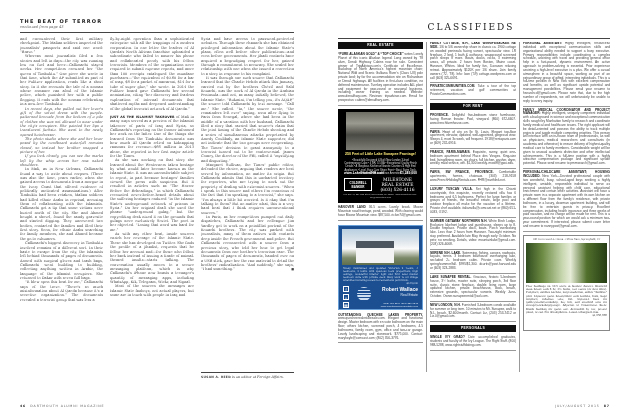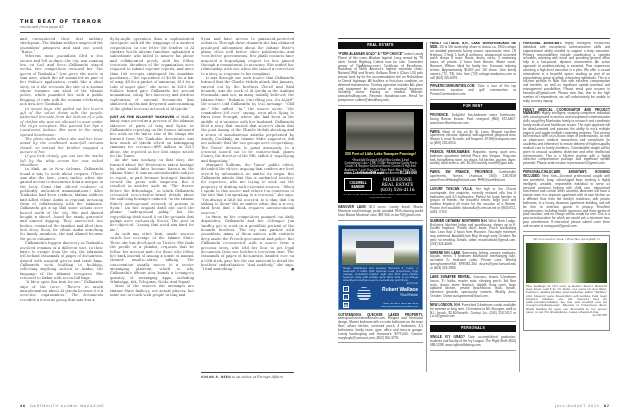--- a/index.html
+++ b/index.html
@@ -85,20 +85,21 @@
       <p><span>In Paris, as her competitors pumped out daily dispatches, Callimachi and her colleague Jim Yardley got to work on a pointillist portrait of the Kouachi brothers. The city was packed with journalists, many of them natives with contacts deep inside the French government and police. But Callimachi reconnected with a source from a previous story, who told her how to get legal documents from one brother's terrorism case. The thousands of pages of documents, handed over on a USB stick, gave her the raw material to detail the brothers' radicalization. “And suddenly,” she says, “I had something.”</span><span style="float: right; font-size: 3px;">■</span></p>
     </div>
 
   <div class="rule" style="left:201px;width:93px;top:372px"></div>
   <div class="byline" style="left:201px;top:375px"><b>SUSAN A. REED</b><span> is an editor at </span><em>Foreign Affairs.</em></div>
 
   <div class="folio" style="left:20px;top:404px"><b>46</b><span>DARTMOUTH ALUMNI MAGAZINE</span></div>
 </div>
 
 <div class="page right">
+  <div class="classifieds-title">CLASSIFIEDS</div>
   <div class="rule" style="left:24px;width:272px;top:38px"></div>
   <div class="vrule" style="left:112px;top:42px;height:330px"></div>
   <div class="vrule" style="left:205px;top:42px;height:330px"></div>
 
   <div class="ccol" style="left:24px;top:42px;width:85px;height:335px">
     <div class="sec" style="margin-top:0">REAL ESTATE</div>
     <div class="ad"><b>“PURE ALASKAN GOLD” &amp; “TOP CHOICE”</b><span> writes Lonely Planet of this iconic Alaskan legend. Long owned by ’78 alum, Denali Highway Cabins now for sale. Consistent winner of TripAdvisor.com's Certificate of Excellence. Backdrop of North America's highest mountain chain; National Wild and Scenic Gulkana River's (Class I-III) pole private land; by far the accommodation site on Richardson or Denali highways. All facilities in first-class condition, no deferred maintenance. Turnkey operation includes ALL plant and equipment for year-round or seasonal business, including owner training as needed. Website: www.denalihwy.com. Reviews: tripadvisor.com. Email for prospectus: cabins@denalihwy.com.</span></div>
     <div class="ad-lake">
       <div class="photo"></div>
       <div class="headline">250 Feet of Little Lake Sunapee Frontage!</div>

